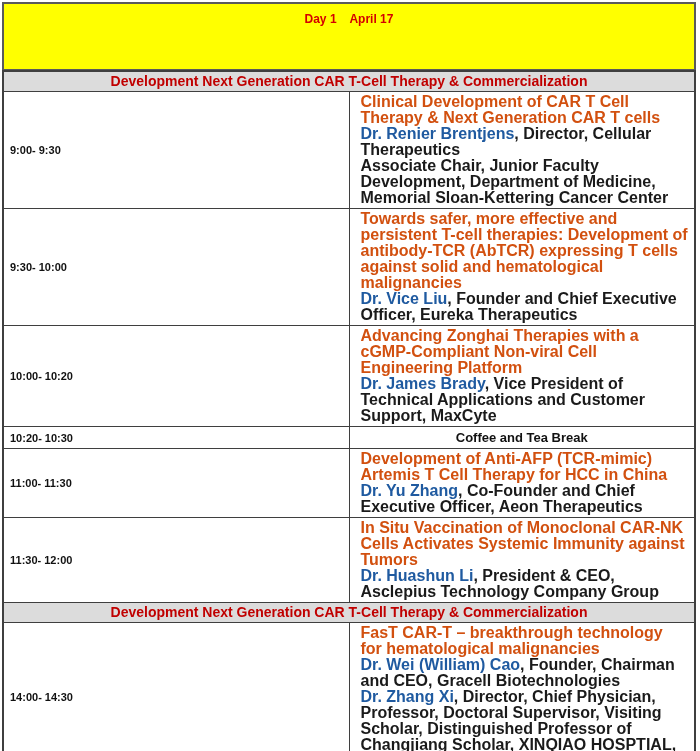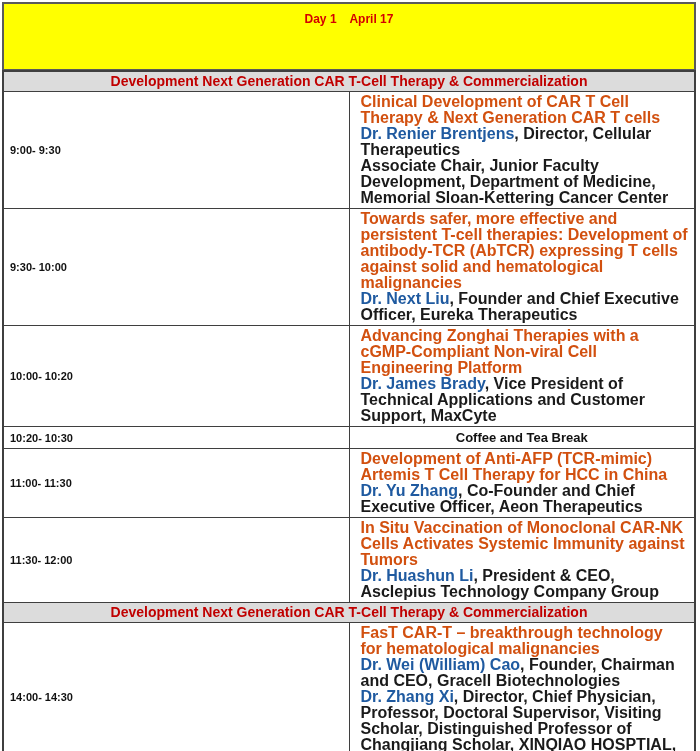--- a/index.html
+++ b/index.html
@@ -84,21 +84,21 @@
           <td class="content">
             <div class="line"><span class="title">Clinical Development of CAR T Cell Therapy &amp; Next Generation CAR T cells</span></div>
             <div class="line"><span class="name">Dr. Renier Brentjens</span><span class="plain">, Director, Cellular Therapeutics</span></div>
             <div class="line"><span class="plain">Associate Chair, Junior Faculty Development, Department of Medicine, </span><span class="org">Memorial Sloan-Kettering Cancer Center</span></div>
           </td>
         </tr>
         <tr>
           <td class="time">9:30- 10:00</td>
           <td class="content">
             <div class="line"><span class="title">Towards safer, more effective and persistent T-cell therapies: Development of antibody-TCR (AbTCR) expressing T cells against solid and hematological malignancies</span></div>
-            <div class="line"><span class="name">Dr. Next Liu</span><span class="plain">, Founder and Chief Executive Officer, </span><span class="org">Eureka Therapeutics</span></div>
+            <div class="line"><span class="name">Dr. Vice Liu</span><span class="plain">, Founder and Chief Executive Officer, </span><span class="org">Eureka Therapeutics</span></div>
           </td>
         </tr>
         <tr>
           <td class="time">10:00- 10:20</td>
           <td class="content">
             <div class="line"><span class="title">Advancing Zonghai Therapies with a cGMP-Compliant Non-viral Cell Engineering Platform</span></div>
             <div class="line"><span class="name">Dr. James Brady</span><span class="plain">, Vice President of Technical Applications and Customer Support, </span><span class="org">MaxCyte</span></div>
           </td>
         </tr>
         <tr>

